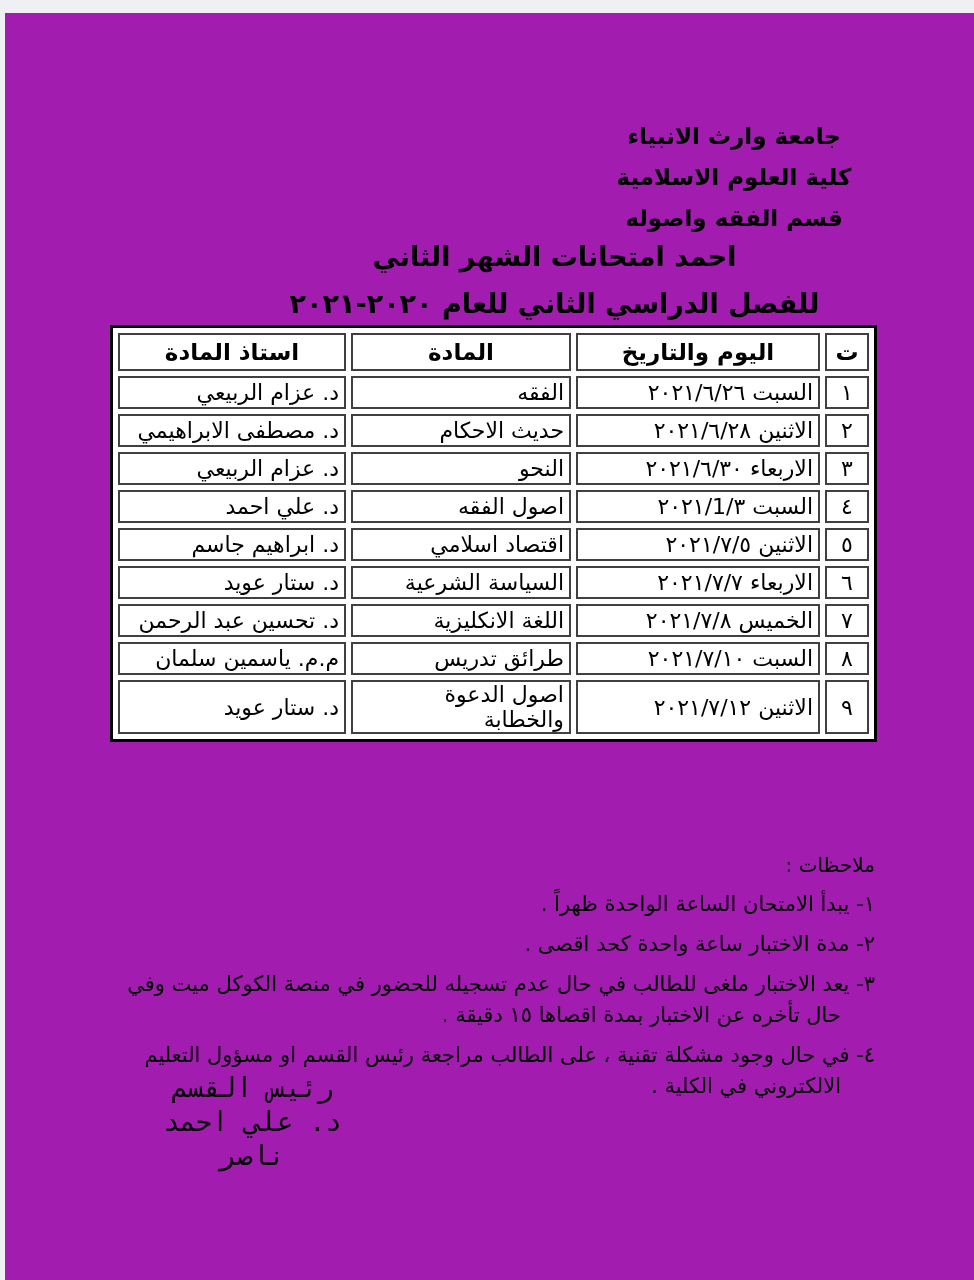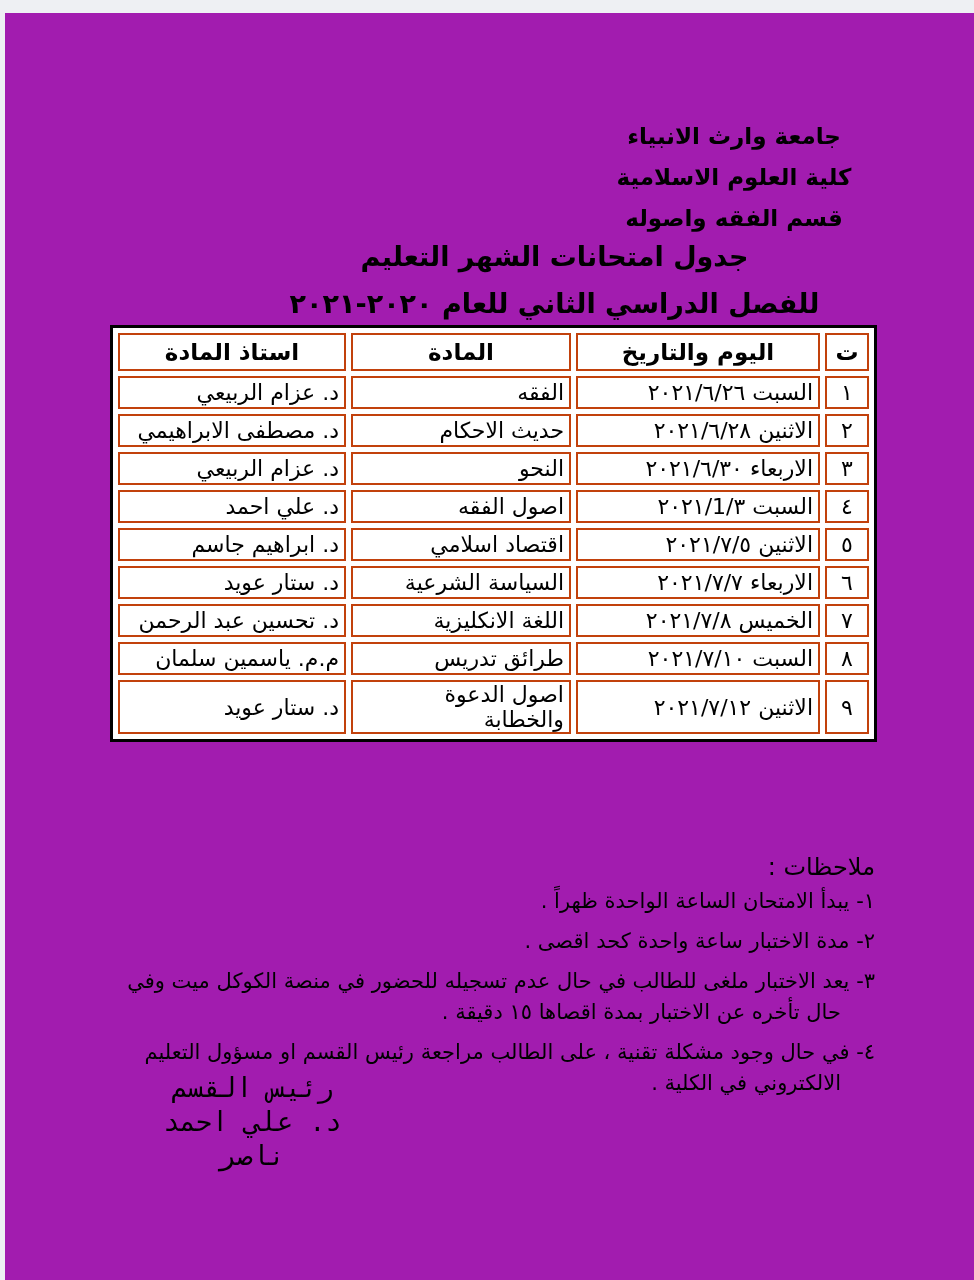--- a/index.html
+++ b/index.html
@@ -45,21 +45,21 @@
   table.exam-table {
     position: absolute;
     top: 312px; left: 105px;
     direction: rtl;
     border: 3px solid #000;
     border-collapse: separate;
     border-spacing: 5px;
     background: #fff;
   }
   table.exam-table th, table.exam-table td {
-    border: 2px solid #c2410c;
+    border: 2px solid #404040;
     vertical-align: middle;
     background: #fff;
   }
   table.exam-table th {
     height: 38px;
     font-size: 23px;
     font-weight: bold;
     text-align: center;
     padding: 0 4px;
   }
@@ -76,22 +76,22 @@
   td.cell-text { text-align: right; }
 
   
   .notes {
     position: absolute;
     top: 840px; right: 99px; left: 110px;
     direction: rtl;
     font-size: 21px;
   }
   .notes-heading {
-    font-size: 24px;
-    margin-bottom: 5px;
+    font-size: 20px;
+    margin-bottom: 12px;
   }
   .note-item {
     padding-right: 34px;
     text-indent: -34px;
     line-height: 31px;
     margin-bottom: 9px;
   }
 
   
   .signature {
@@ -110,21 +110,21 @@
 
 <div class="page">
 
   <div class="letterhead">
     <div>جامعة وارث الانبياء</div>
     <div>كلية العلوم الاسلامية</div>
     <div>قسم الفقه واصوله</div>
   </div>
 
   <div class="doc-title">
-    <div>جدول امتحانات الشهر التعليم</div>
+    <div>احمد امتحانات الشهر الثاني</div>
     <div>للفصل الدراسي الثاني للعام ٢٠٢٠-٢٠٢١</div>
   </div>
 
   <table class="exam-table">
     <colgroup>
       <col class="col-idx">
         <col class="col-day">
         <col class="col-sub">
         <col class="col-prof">
     </colgroup>

